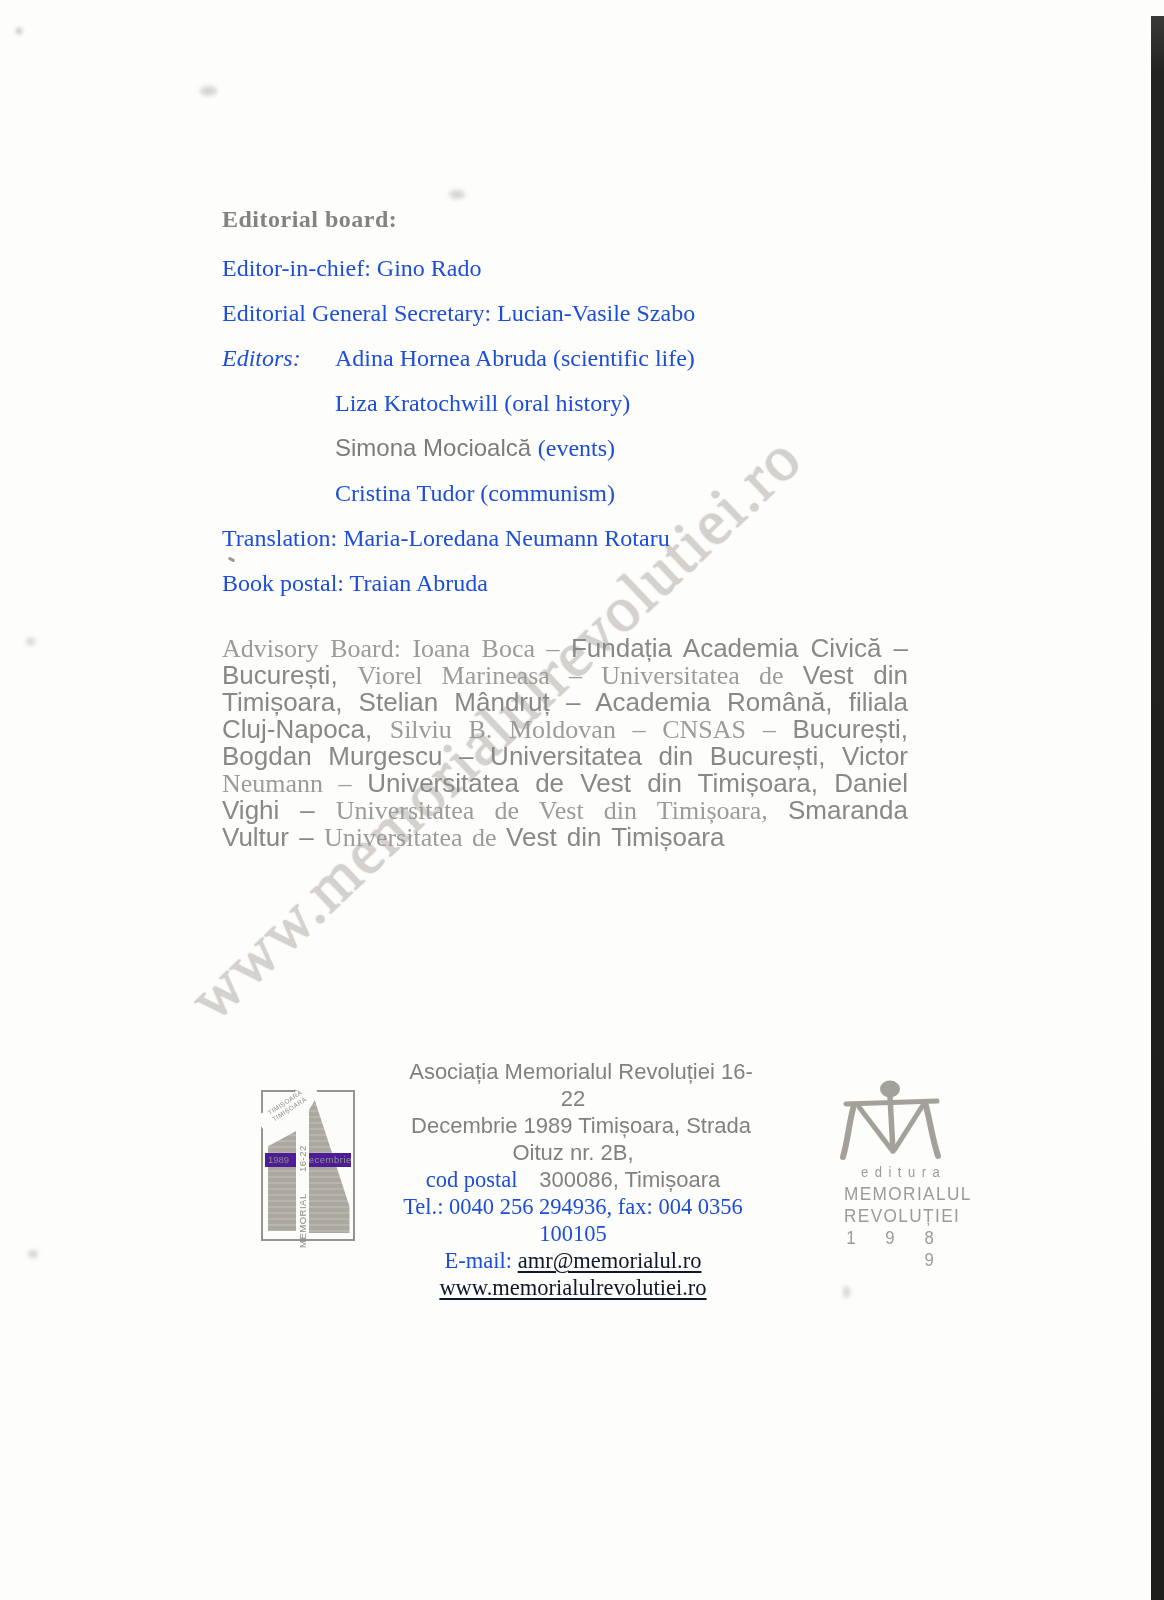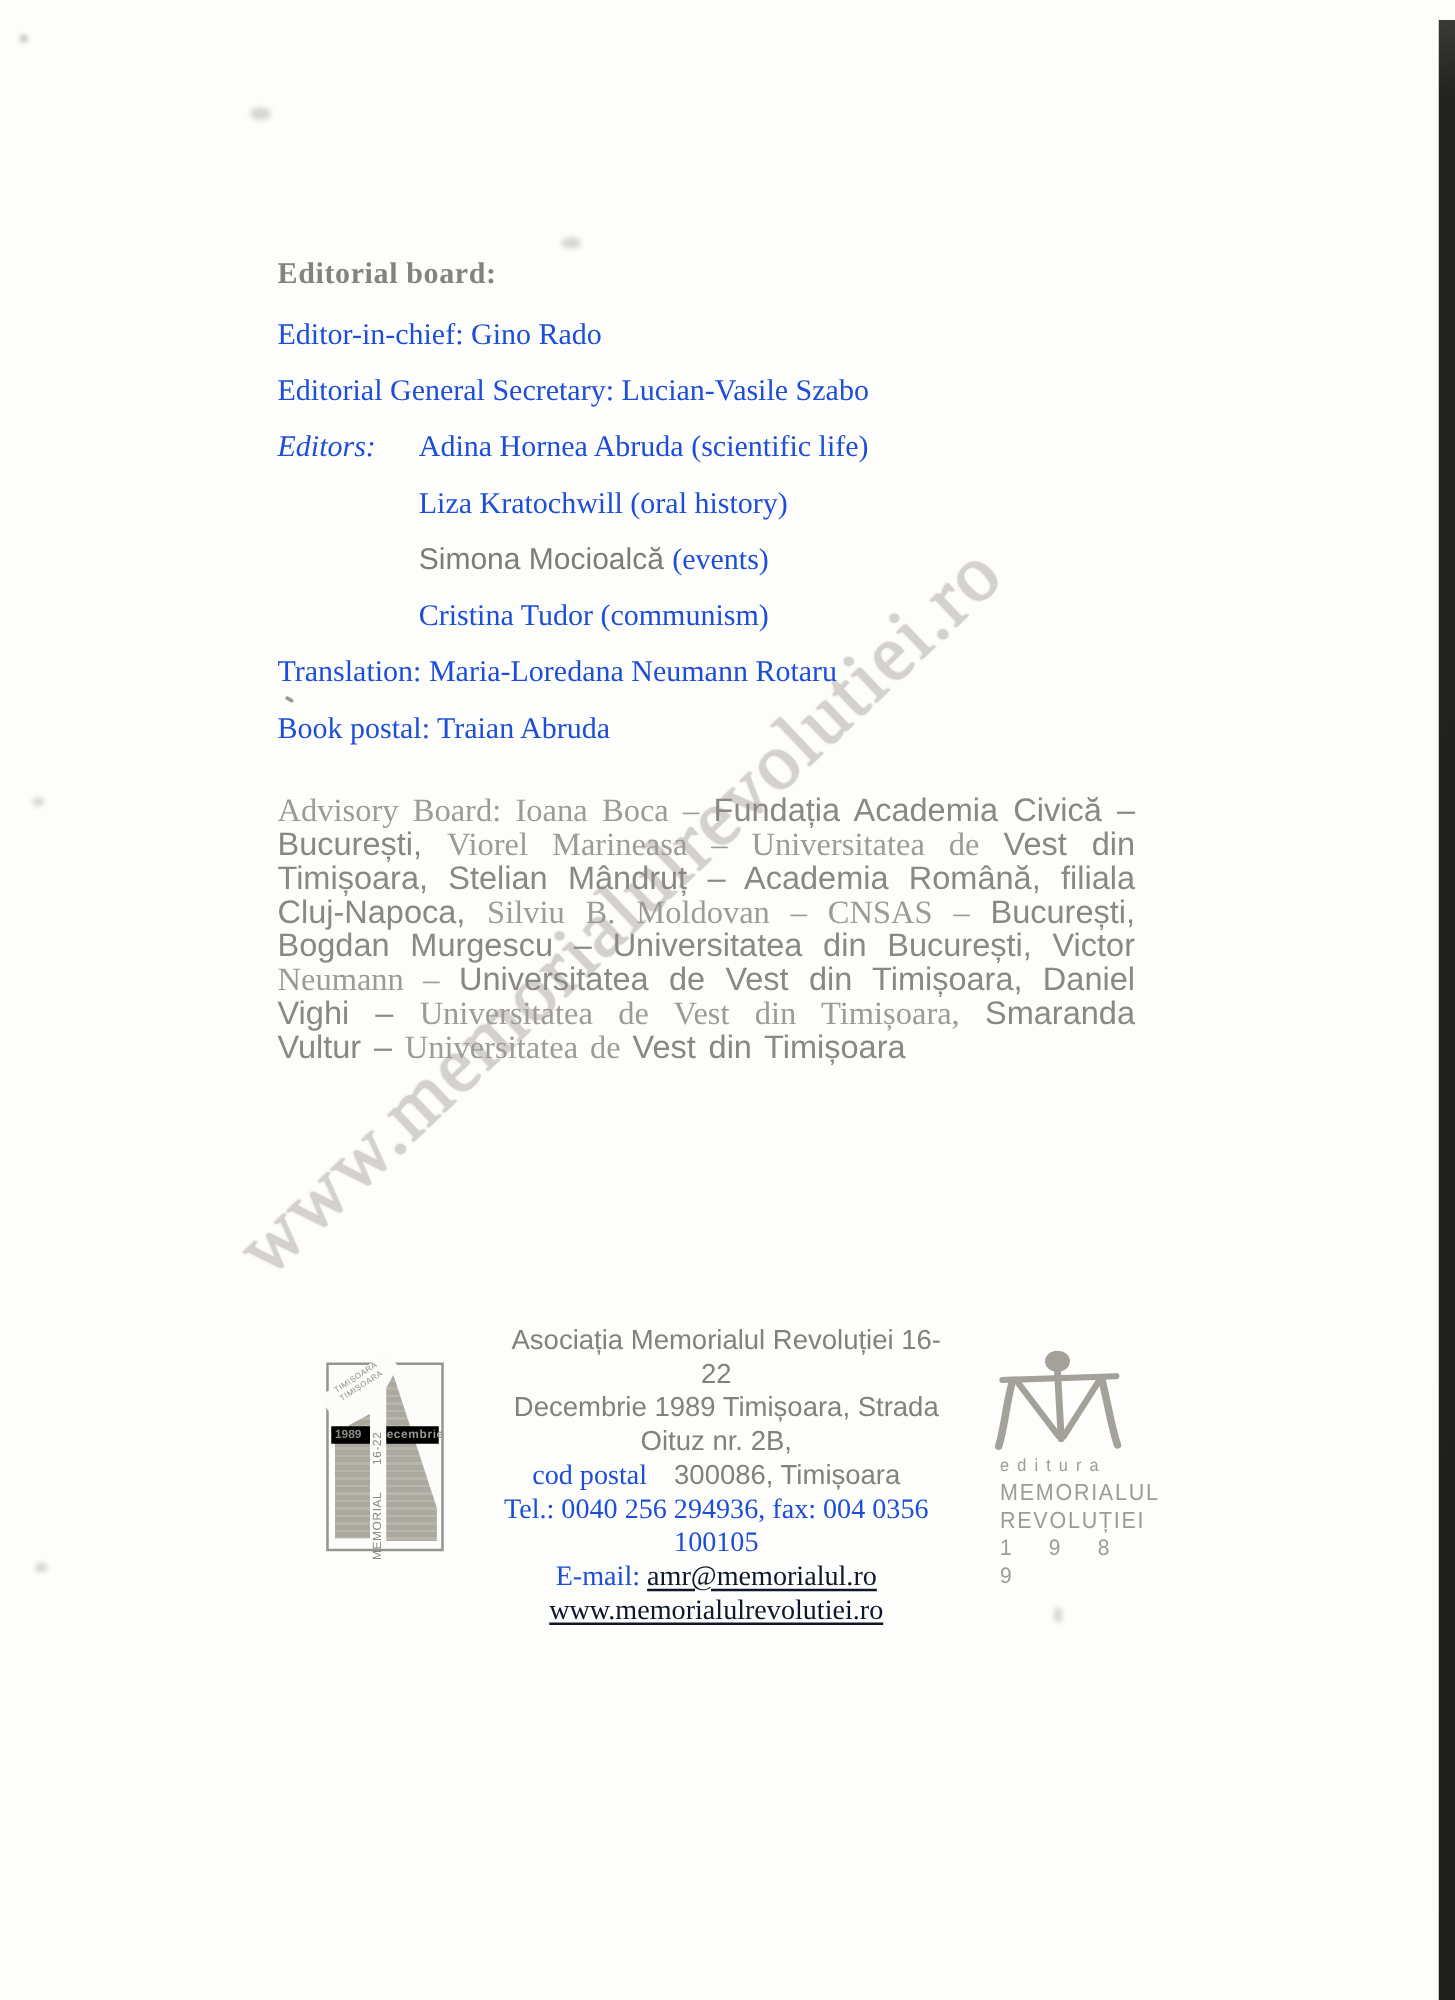--- a/index.html
+++ b/index.html
@@ -71,22 +71,22 @@
     position:absolute;left:261px;top:1090px;width:94px;height:151px;z-index:2;
     border:2px solid #96948e;box-sizing:border-box;background:#fcfcfa;
   }
   .mem-logo .gray{
     position:absolute;
     background:repeating-linear-gradient(180deg,#aba99f 0 4px,#b8b6ac 4px 6px);
   }
   .lg-col{left:5px;top:38px;width:30px;height:101px;clip-path:polygon(0 16%,100% 0,100% 100%,0 100%);}
   .lg-sail{left:39px;top:8px;width:49px;height:133px;clip-path:polygon(26% 0,97% 80%,97% 100%,0 100%,0 17%);}
   .lg-hband{
-    position:absolute;left:2px;top:49px;width:86px;height:14px;background:#000000;
-    font-family:"Liberation Sans",sans-serif;font-size:9.5px;color:#8b8984;line-height:14px;font-weight:bold;
+    position:absolute;left:2px;top:61px;width:86px;height:14px;background:#4c1d95;
+    font-family:"Liberation Sans",sans-serif;font-size:9.5px;color:#8b8984;line-height:14px;
   }
   .lg-hband .y{position:absolute;left:3px;top:0;}
   .lg-hband .m{position:absolute;left:38px;top:0;letter-spacing:.5px;color:#98968f;}
   .lg-vband{
     position:absolute;left:33px;top:16px;width:13px;height:125px;background:#fcfcfa;
   }
   .lg-vtext{
     position:absolute;left:0;width:13px;
     font-family:"Liberation Sans",sans-serif;color:#8b8984;
     writing-mode:vertical-rl;transform:rotate(180deg);
@@ -95,21 +95,21 @@
   .lg-dates{top:18px;height:46px;font-size:9.5px;}
   .lg-memorial{top:64px;height:76px;font-size:9.5px;}
   .lg-dband{
     position:absolute;left:-3px;top:24px;width:66px;height:17px;background:#fcfcfa;
     transform:rotate(-33deg);transform-origin:0 50%;
     font-family:"Liberation Sans",sans-serif;font-size:6.5px;line-height:8px;
     color:#8f8d88;text-align:center;overflow:hidden;letter-spacing:.4px;
   }
 
   
-  .edit-logo{position:absolute;left:780px;top:1060px;width:130px;z-index:2;color:#9d9b94;}
+  .edit-logo{position:absolute;left:824px;top:1060px;width:130px;z-index:2;color:#9d9b94;text-align:right;}
   .edit-logo svg{display:block;}
   .edit-text{margin-left:20px;font-family:"Liberation Sans",sans-serif;transform:scaleX(.93);transform-origin:0 0;}
   .edit-l1{font-size:14px;letter-spacing:7px;margin-bottom:3px;}
   .edit-l2,.edit-l3{font-size:18.5px;letter-spacing:1.5px;line-height:22px;}
   .edit-l4{font-size:18px;letter-spacing:13.5px;line-height:22px;}
 
   .tiny-accent{position:absolute;left:228px;top:558px;width:7px;height:3px;background:#9b9995;transform:rotate(28deg);border-radius:2px;z-index:2;}
 </style>
 </head>
 <body>

